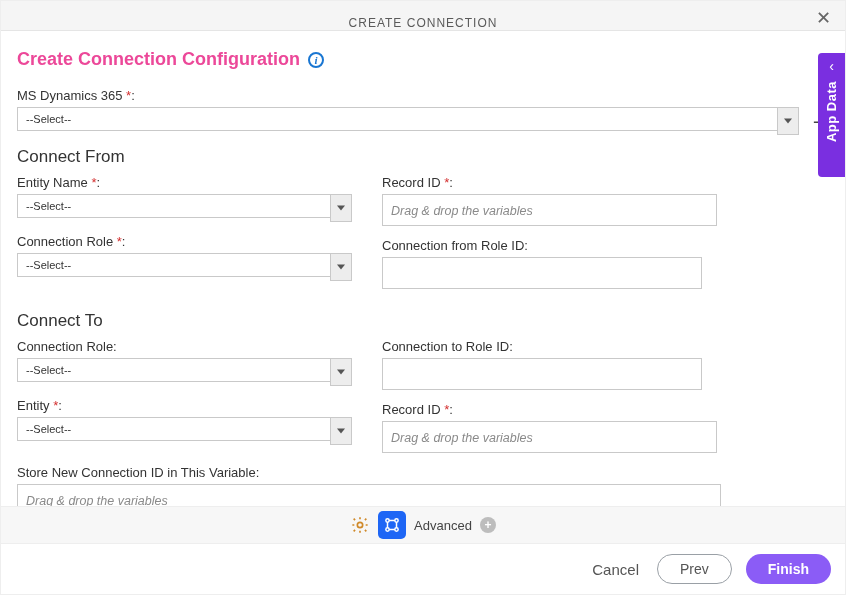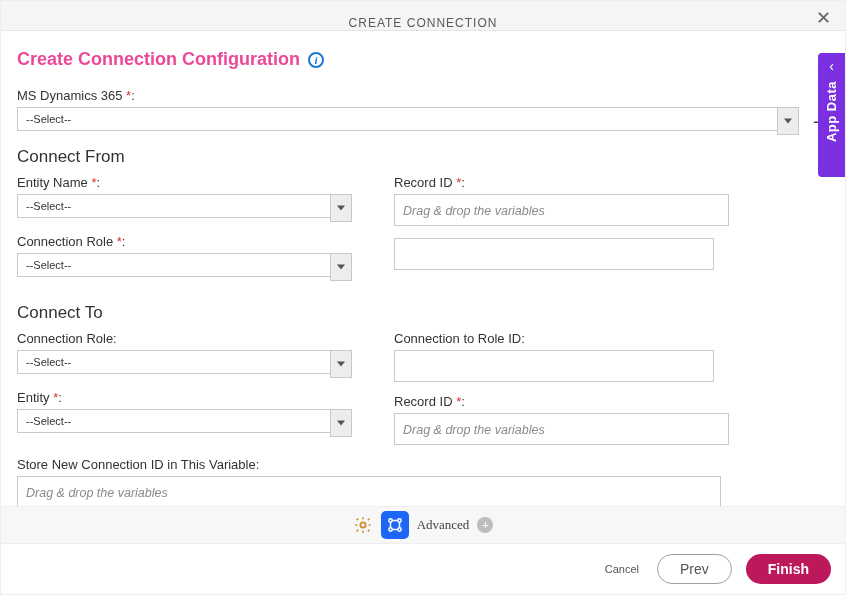--- a/index.html
+++ b/index.html
@@ -26,35 +26,35 @@
     width:100%; height:32px; border:1px solid #c9c9c9; background:#fff; font-size:13px; padding:3px 8px;
   }
   .input::placeholder { color:#8a8a8a; font-style:italic; font-size:12.5px; }
   .select-wrap { display:flex; }
   .select-body { flex:1; height:24px; border:1px solid #c9c9c9; border-right:none; padding:4px 8px; font-size:11px; display:flex; align-items:center; color:#333; background:#fff;}
   .select-btn { width:22px; height:28px; border:1px solid #c9c9c9; background:#ededed; display:flex; align-items:center; justify-content:center; cursor:pointer;}
   .select-btn svg { width:8px; height:8px; fill:#555;}
   .ms-row { display:flex; align-items:center; gap:10px; }
   .ms-select { flex:1; }
   .plus-btn { width:20px; height:20px; display:flex; align-items:center; justify-content:center; cursor:pointer; color:#444; font-size:20px;}
-  .two-col { display:flex; gap:42px; }
+  .two-col { display:flex; gap:30px; }
   .col { flex:0 0 335px; max-width:335px; }
   .full { width:704px; }
   
-  .adv-bar { position:absolute; left:0; right:0; bottom:50px; height:38px; background:#f7f7f7; border-top:1px solid #eee; border-bottom:1px solid #eee; display:flex; align-items:center; justify-content:center; gap:8px;font-family:Liberation Serif, serif;}
+  .adv-bar { position:absolute; left:0; right:0; bottom:50px; height:38px; background:#f7f7f7; border-top:1px solid #eee; border-bottom:1px solid #eee; display:flex; align-items:center; justify-content:center; gap:8px;}
   .gear, .flow, .plus-circle { display:inline-flex; align-items:center; justify-content:center;}
   .gear svg { width:20px; height:20px; }
   .flow { width:28px; height:28px; background:#1e66f5; border-radius:5px; }
   .flow svg { width:18px; height:18px; }
   .adv-text { font-size:13px; color:#444; }
   .plus-circle { width:16px; height:16px; border-radius:50%; background:#bdbdbd; color:#fff; font-size:12px; font-weight:bold; cursor:pointer;}
   .footer-btns { position:absolute; right:14px; bottom:10px; display:flex; align-items:center; gap:14px;}
-  .btn-cancel { color:#555; font-size:11px; background:none; border:none; cursor:pointer; padding:6px 4px;}
+  .btn-cancel { color:#555; font-size:15px; background:none; border:none; cursor:pointer; padding:6px 4px;}
   .btn-prev { border:1px solid #9aa0a6; color:#555; background:#fff; border-radius:16px; padding:6px 22px; font-size:14px; cursor:pointer;}
-  .btn-finish { border:none; background:#be185d; color:#fff; border-radius:16px; padding:7px 22px; font-size:14px; font-weight:600; cursor:pointer;}
+  .btn-finish { border:none; background:#8b5cf6; color:#fff; border-radius:16px; padding:7px 22px; font-size:14px; font-weight:600; cursor:pointer;}
 </style>
 </head>
 <body>
 
 <div class="canvas">
 
   <div class="titlebar">
     <span class="titlebar-text">CREATE CONNECTION</span>
     <span class="close-x">✕</span>
   </div>
@@ -120,20 +120,21 @@
         </div>
       </div>
       <div class="col">
         <div class="field">
           <span class="lbl">
             <span>Record ID </span><span class="req">*</span>:
           </span>
           <input class="input" placeholder="Drag &amp; drop the variables" style="">
         </div>
         <div class="field">
+          <span class="lbl">Connection from Role ID:</span>
           <input class="input" style="width: 320px;">
         </div>
       </div>
     </div>
 
     <div class="section-lbl">Connect To</div>
 
     <div class="two-col">
       <div class="col">
         <div class="field">

